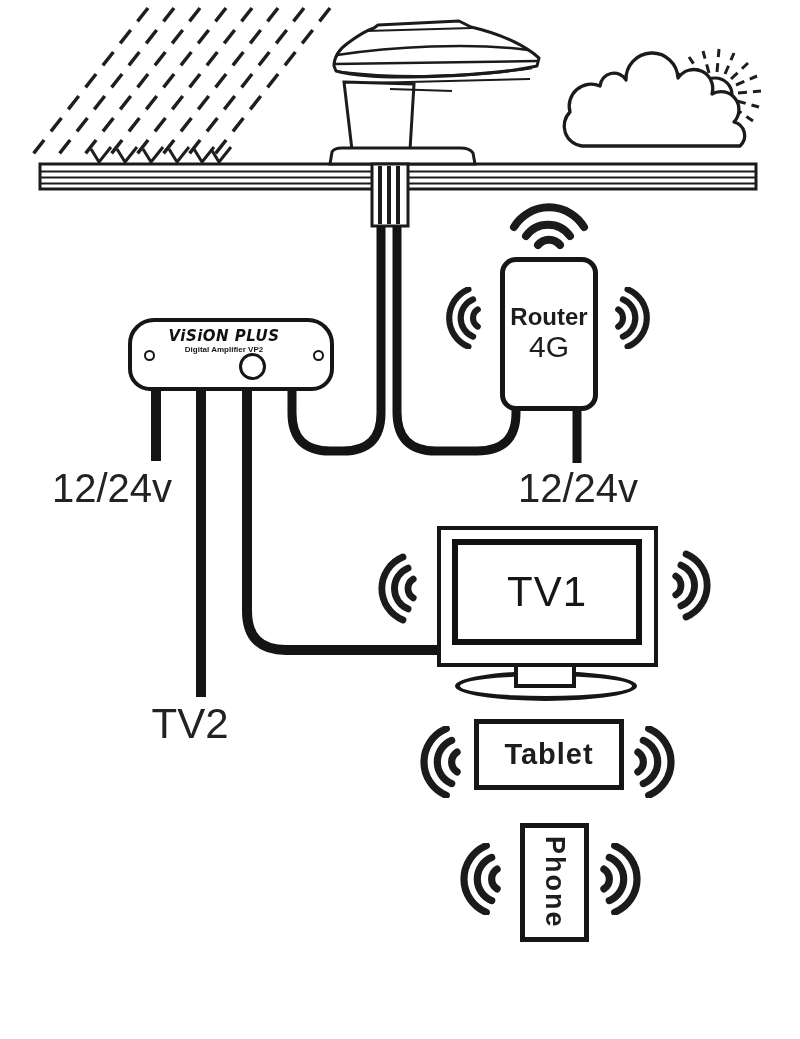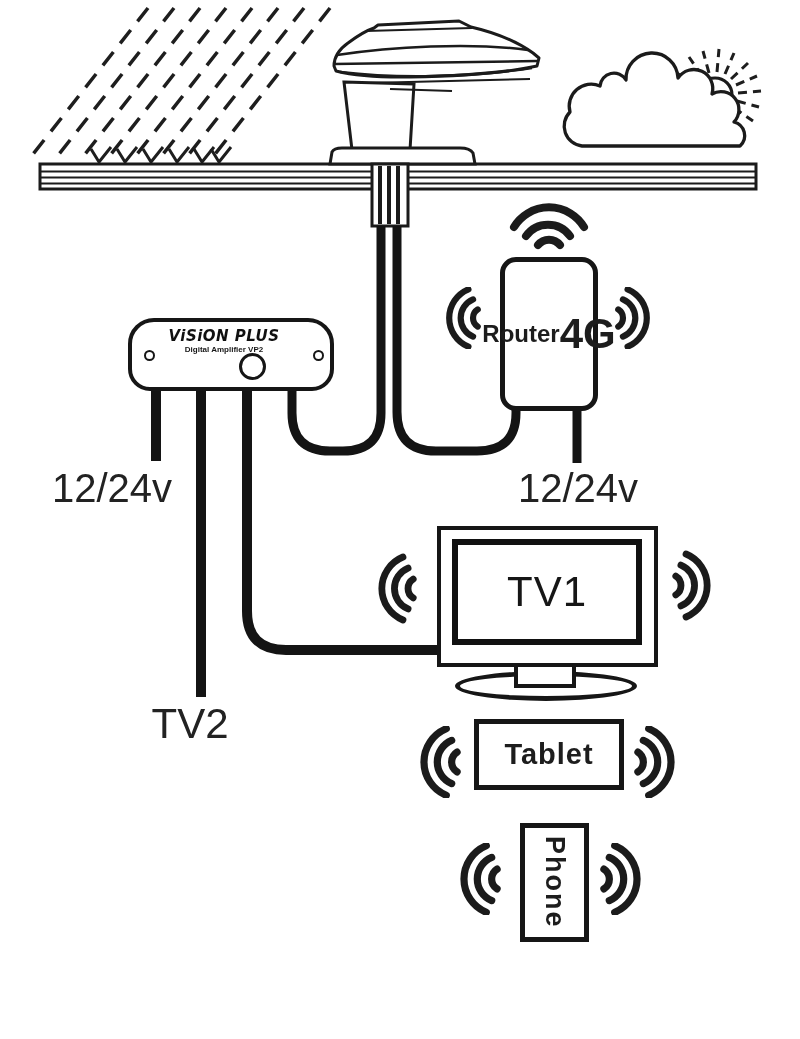--- a/index.html
+++ b/index.html
@@ -29,23 +29,23 @@
     font-style:italic; font-weight:bold; font-size:15px; letter-spacing:0.5px;
     color:#101010; line-height:15px; white-space:nowrap;
   }
   .amp-model {
     position:absolute; left:22px; top:23px; width:140px; text-align:center;
     font-weight:bold; font-size:8px; color:#161616; white-space:nowrap;
   }
   .screw { position:absolute; width:11px; height:11px; border:2.5px solid #161616; border-radius:50%; background:#fff; }
   .amp-btn { position:absolute; left:107px; top:31px; width:27px; height:27px; border:3px solid #161616; border-radius:50%; background:#fff; }
   
-  .router { left:500px; top:257px; width:98px; height:154px; border-radius:16px; flex-direction:row; }
+  .router { left:500px; top:257px; width:98px; height:154px; border-radius:16px; flex-direction:column; }
   .router .l1 { font-size:24px; font-weight:bold; line-height:26px; }
-  .router .l2 { font-size:42px; font-weight:bold; line-height:34px; }
+  .router .l2 { font-size:30px; font-weight:normal; line-height:34px; }
   
   .tv-outer { left:437px; top:526px; width:221px; height:141px; border-width:4px; z-index:3; }
   .tv-screen { position:absolute; left:11px; top:9px; width:190px; height:106px; border:6px solid #111; display:flex; align-items:center; justify-content:center; font-size:42px; letter-spacing:1px; color:#161616; }
   .tv-neck { left:514px; top:660px; width:62px; height:28px; border:4px solid #161616; background:#fff; z-index:2; }
   .tv-base { left:455px; top:671px; width:182px; height:30px; border:5px solid #161616; border-radius:50%; background:#fff; z-index:1; }
   
   .tablet { left:474px; top:719px; width:150px; height:71px; font-size:29px; font-weight:bold; letter-spacing:1px; }
   .phone  { left:520px; top:823px; width:69px; height:119px; }
   .phone .vtxt { writing-mode: vertical-rl; text-orientation: mixed; font-size:27px; font-weight:bold; letter-spacing:2px; }
   

